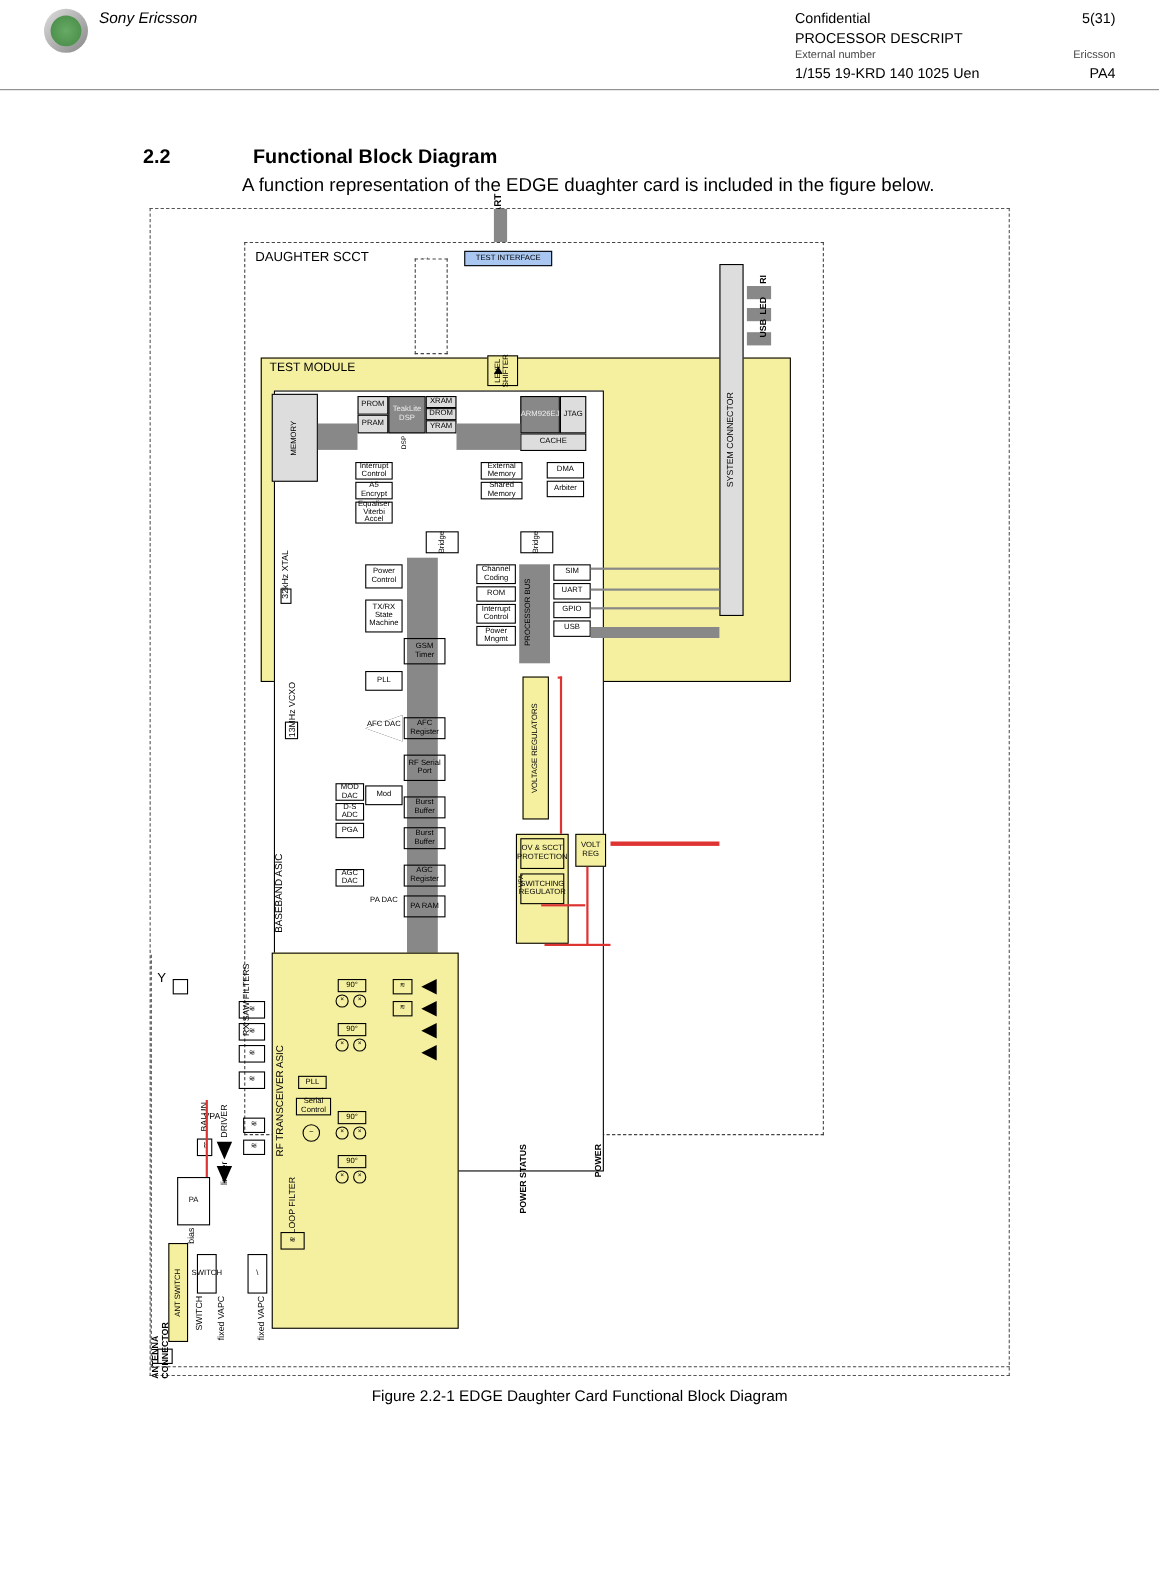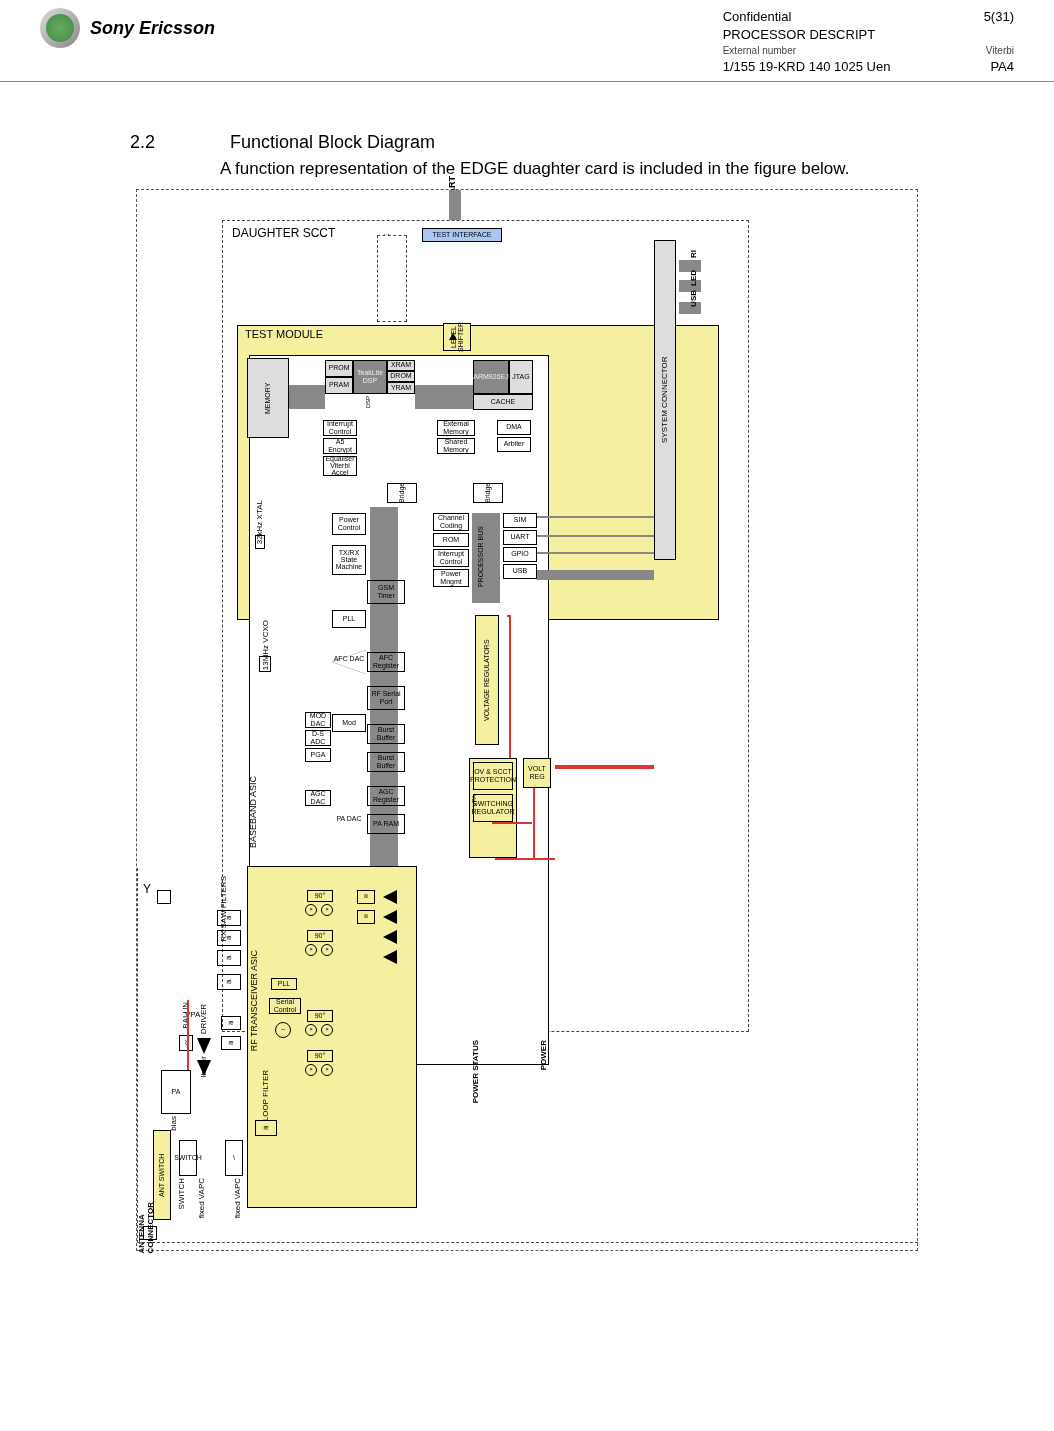--- a/index.html
+++ b/index.html
@@ -1,24 +1,24 @@
 <!DOCTYPE html>
 <html><head>
 <meta charset="utf-8">
 <style>
   body{font-family:Arial,sans-serif;margin:0;padding:0;background:#fff;width:1054px;color:#000}
   .header{display:flex;align-items:flex-start;padding:8px 40px 4px 40px;border-bottom:1px solid #888}
-  .logo{display:flex;align-items:center;font-weight:bold;font-size:18px;font-style:italic}
+  .logo{display:flex;font-weight:normal;font-size:14px;font-style:italic}
   .logo-mark{width:40px;height:40px;border-radius:50%;background:linear-gradient(135deg,#ddd,#888);margin-right:10px;position:relative}
   .logo-mark::after{content:"";position:absolute;left:6px;top:6px;width:28px;height:28px;border-radius:50%;background:radial-gradient(circle,#6a6,#484)}
   .header-right{margin-left:auto;font-size:13px;line-height:1.4}
   .header-right div{display:flex;justify-content:space-between;gap:100px}
   .hr-small{font-size:10px;color:#444}
   .content{padding:30px 70px}
-  .section-title{font-weight:normal;font-size:18px;margin:20px 0 6px 60px}
+  .section-title{font-weight:bold;font-size:18px;margin:20px 0 6px 60px}
   .section-title span.num{display:inline-block;width:100px}
   .body-text{font-size:17px;margin:6px 0 10px 150px}
   .fig-caption{text-align:center;font-size:14px;margin-top:8px}
   
   .figure{position:relative;width:780px;height:1060px;margin:10px auto;border:1px dashed #555}
   .box{position:absolute;border:1px solid #000;font-size:7px;text-align:center;display:flex;align-items:center;justify-content:center;box-sizing:border-box;padding:1px;line-height:1.05}
   .area{position:absolute;border:1px solid #000;box-sizing:border-box}
   .yellow{background:#f5f0a0}
   .blue{background:#a9c7f0}
   .grey{background:#ddd}
@@ -42,21 +42,21 @@
     <div>
         <span>Confidential</span>
         <span>5(31)</span>
       </div>
     <div>
         <span>PROCESSOR DESCRIPT</span>
         <span></span>
       </div>
     <div class="hr-small">
         <span>External number</span>
-        <span>Viterbi</span>
+        <span>Ericsson</span>
       </div>
     <div>
         <span>1/155 19-KRD 140 1025 Uen</span>
         <span>PA4</span>
       </div>
   </div>
 </div>
 
 <div class="content">
   <div class="section-title">
@@ -256,13 +256,14 @@
     <div class="conn-label" style="left:334px;top:850px;writing-mode:vertical-rl;transform:rotate(180deg);font-size:8px;font-weight:bold">POWER STATUS</div>
     <div class="conn-label" style="left:402px;top:850px;writing-mode:vertical-rl;transform:rotate(180deg);font-size:8px;font-weight:bold">POWER</div>
     <div class="conn-label" style="left:552px;top:100px;writing-mode:vertical-rl;transform:rotate(180deg);font-size:8px;font-weight:bold">USB</div>
     <div class="conn-label" style="left:552px;top:80px;writing-mode:vertical-rl;transform:rotate(180deg);font-size:8px;font-weight:bold">LED</div>
     <div class="conn-label" style="left:552px;top:60px;writing-mode:vertical-rl;transform:rotate(180deg);font-size:8px;font-weight:bold">RI</div>
 
     <div class="dash" style="left:0px;top:678px;width:780px;height:374px;border-top:0;border-right:0"></div>
 
   </div>
 
+  <div class="fig-caption">Figure 2.2-1 EDGE Daughter Card Functional Block Diagram</div>
 </div>
 
 </body></html>

